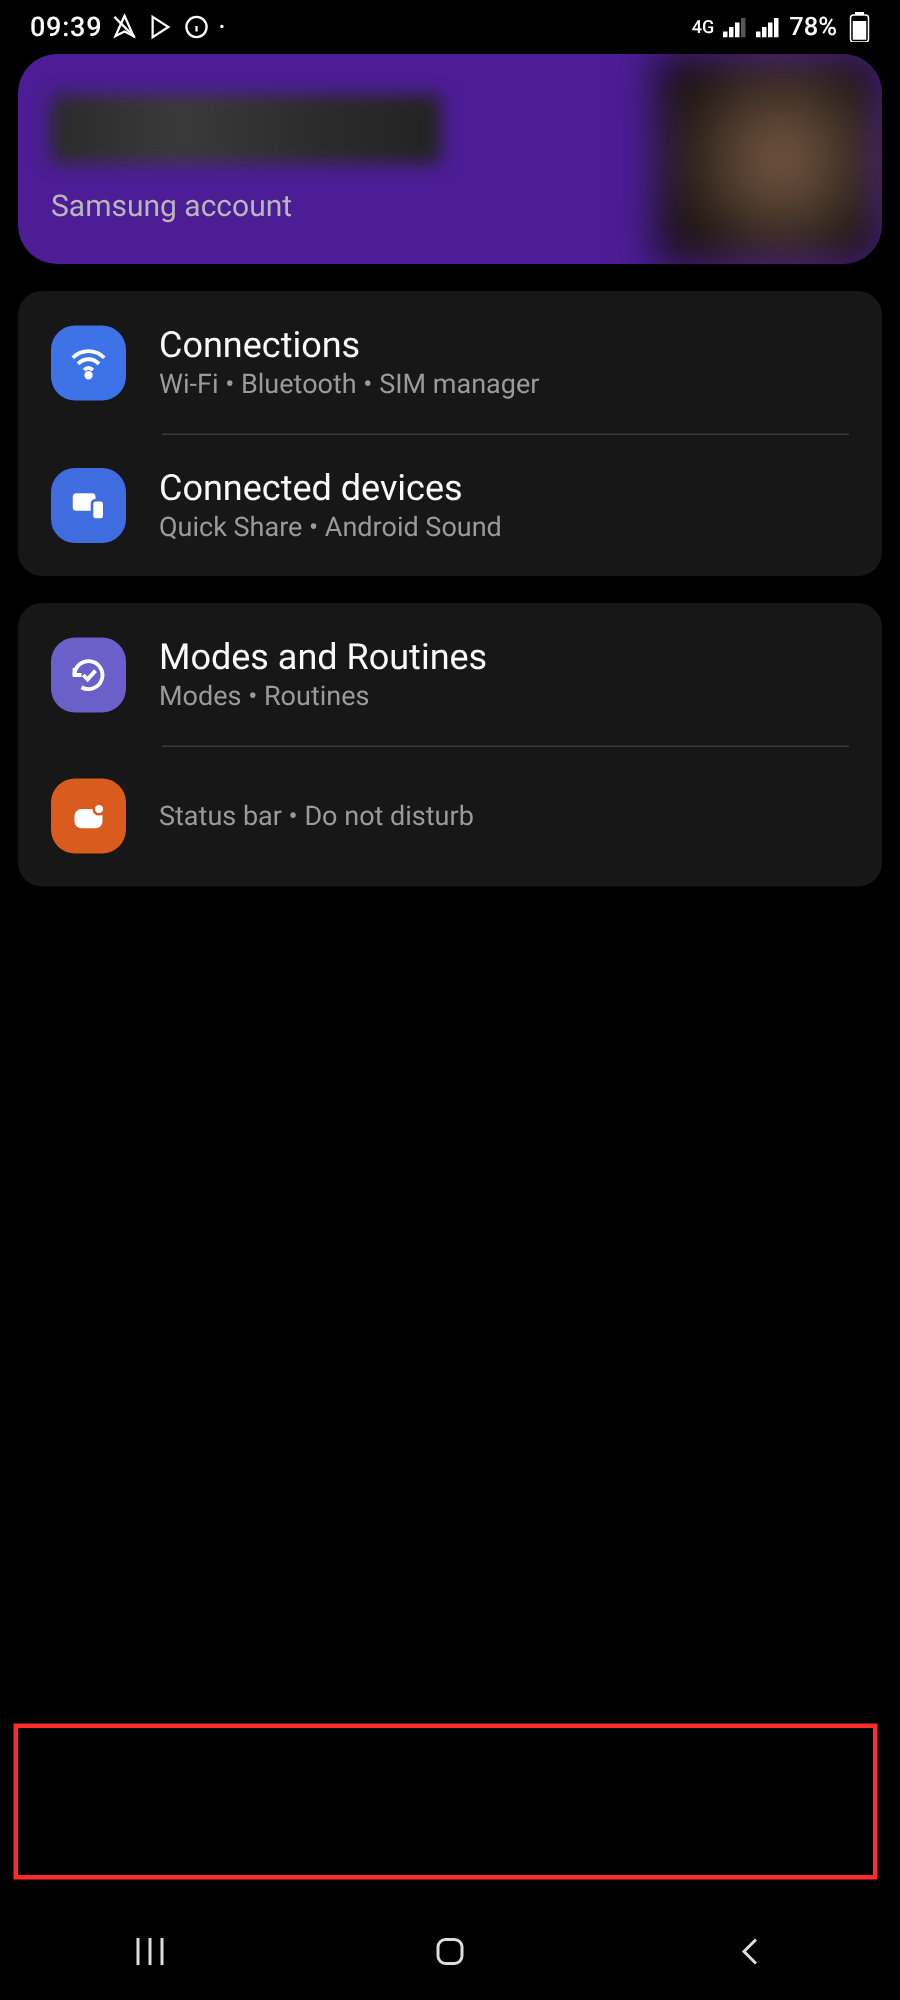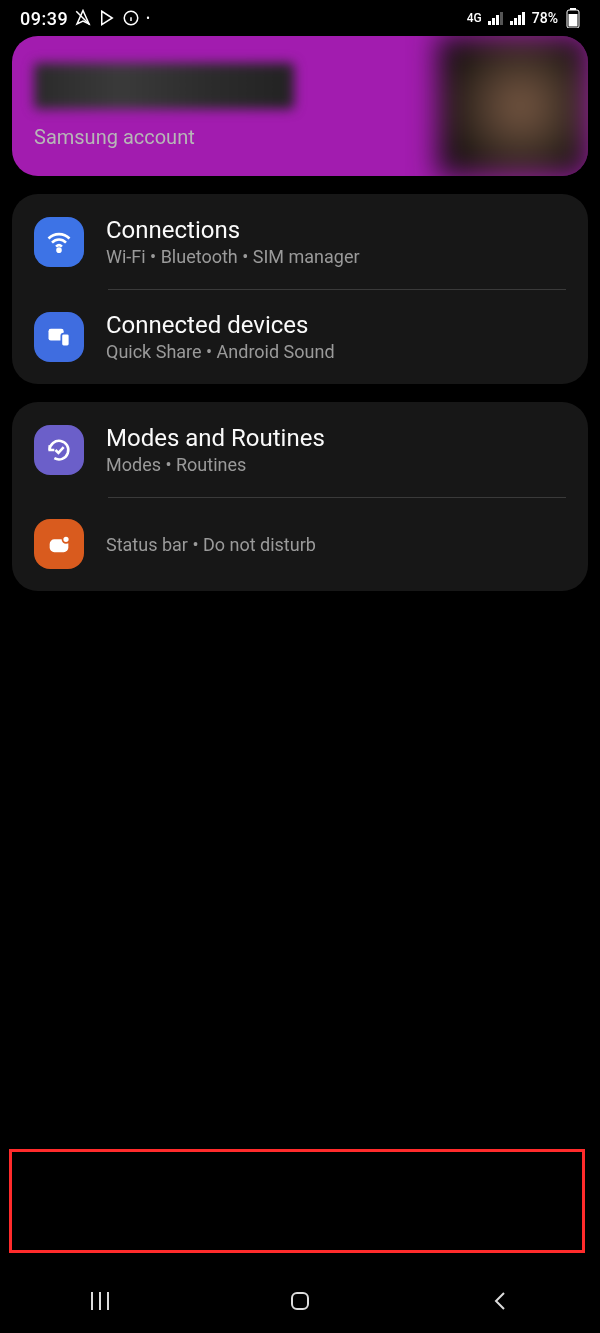--- a/index.html
+++ b/index.html
@@ -4,36 +4,36 @@
 <style>
   * { margin: 0; padding: 0; box-sizing: border-box; }
   html, body { width: 600px; height: 1333px; background: #000; color: #fff; font-family: -apple-system, Roboto, "Segoe UI", Arial, sans-serif; overflow: hidden; }
   .screen { width: 600px; height: 1333px; position: relative; display: flex; flex-direction: column; }
 
   
   .status-bar { height: 36px; display: flex; justify-content: space-between; align-items: center; padding: 12px 20px; font-size: 18px; font-weight: 500; color: #fff; }
   .status-left, .status-right { display: flex; align-items: center; gap: 6px; }
   .status-left .time { letter-spacing: 0.5px; }
   .status-icon { display: inline-flex; align-items: center; }
-  .battery-text { font-size: 14px; margin-right: 2px; }
+  .battery-text { font-size: 17px; margin-right: 2px; }
 
   
   .header-space { height: 440px; display: flex; flex-direction: column; justify-content: center; align-items: center; position: relative; }
   .page-title { font-size: 52px; font-weight: 400; color: #fafafa; margin-top: -40px; }
   .search-btn { position: absolute; right: 26px; bottom: 10px; width: 40px; height: 40px; display: flex; align-items: center; justify-content: center; color: #e8e8e8; }
 
   
-  .account-card { margin: 0 12px; background: #a21caf; border-radius: 26px; height: 140px; display: flex; padding: 0 22px; position: relative; overflow: hidden; }
+  .account-card { margin: 0 12px; background: #4c1d95; border-radius: 26px; height: 140px; display: flex; padding: 0 22px; position: relative; overflow: hidden; }
   .account-left { flex: 1; display: flex; flex-direction: column; justify-content: center; gap: 10px; }
   .blurred-name { width: 260px; height: 46px; background: linear-gradient(90deg,#2a2a2a,#3a3a3a,#2c2c2c,#222); filter: blur(6px); border-radius: 4px; }
   .account-label { color: #b7b7b7; font-size: 20px; margin-top: 6px; }
   .avatar-blur { position: absolute; right: 0; top: 0; bottom: 0; width: 150px; background: radial-gradient(circle at 55% 50%, #7a5a44 0%, #4d3a2d 35%, #1d1612 70%, #0a0a0a 100%); filter: blur(14px); }
 
   
-  .group { margin: 18px 12px 0 12px; background: #171717; border-radius: 26px; overflow: hidden; }
+  .group { margin: 18px 12px 0 12px; background: #171717; border-radius: 16px; overflow: hidden; }
   .row { display: flex; align-items: center; padding: 22px 22px; gap: 22px; position: relative; }
   .row + .row::before { content: ""; position: absolute; top: 0; left: 96px; right: 22px; height: 1px; background: #3a3a3a; }
   .icon-badge { width: 50px; height: 50px; border-radius: 16px; display: flex; align-items: center; justify-content: center; flex-shrink: 0; }
   .icon-badge.blue { background: #3d73e6; }
   .icon-badge.blue2 { background: #3f6de0; }
   .icon-badge.purple { background: #6b5fc9; }
   .icon-badge.purple2 { background: #6a63d4; }
   .icon-badge.orange { background: #d95b1e; }
   .row-text { display: flex; flex-direction: column; gap: 2px; }
   .row-title { font-size: 24px; font-weight: 400; color: #fafafa; }

